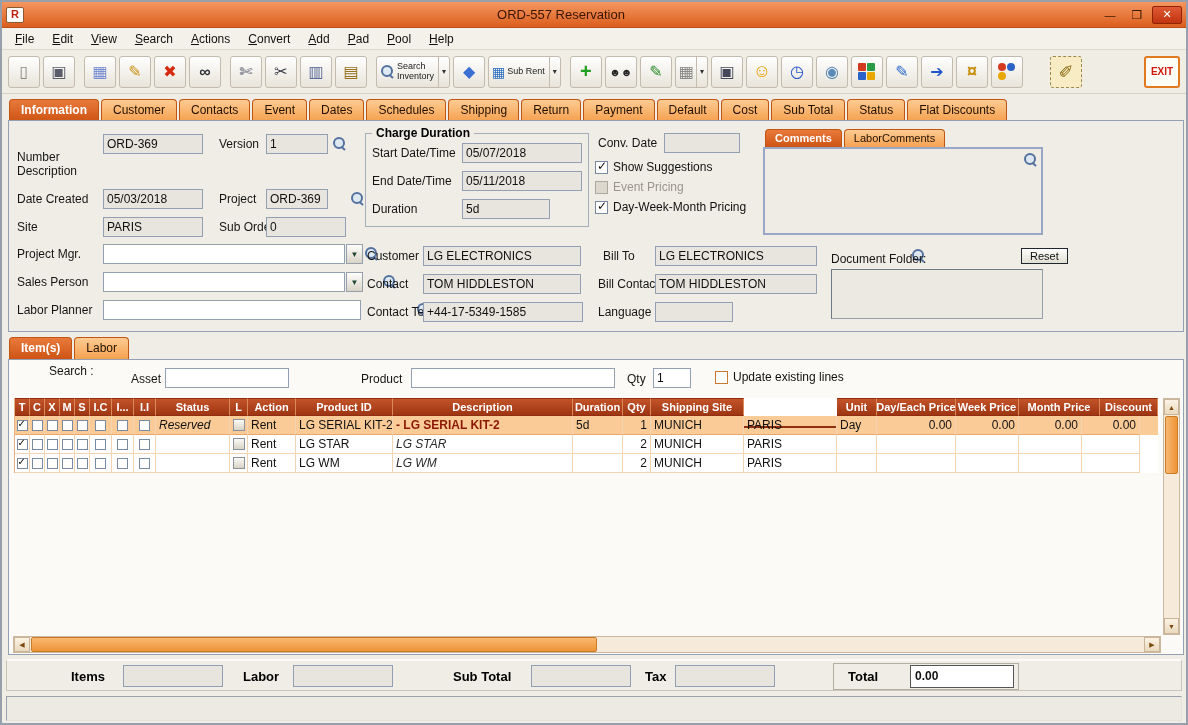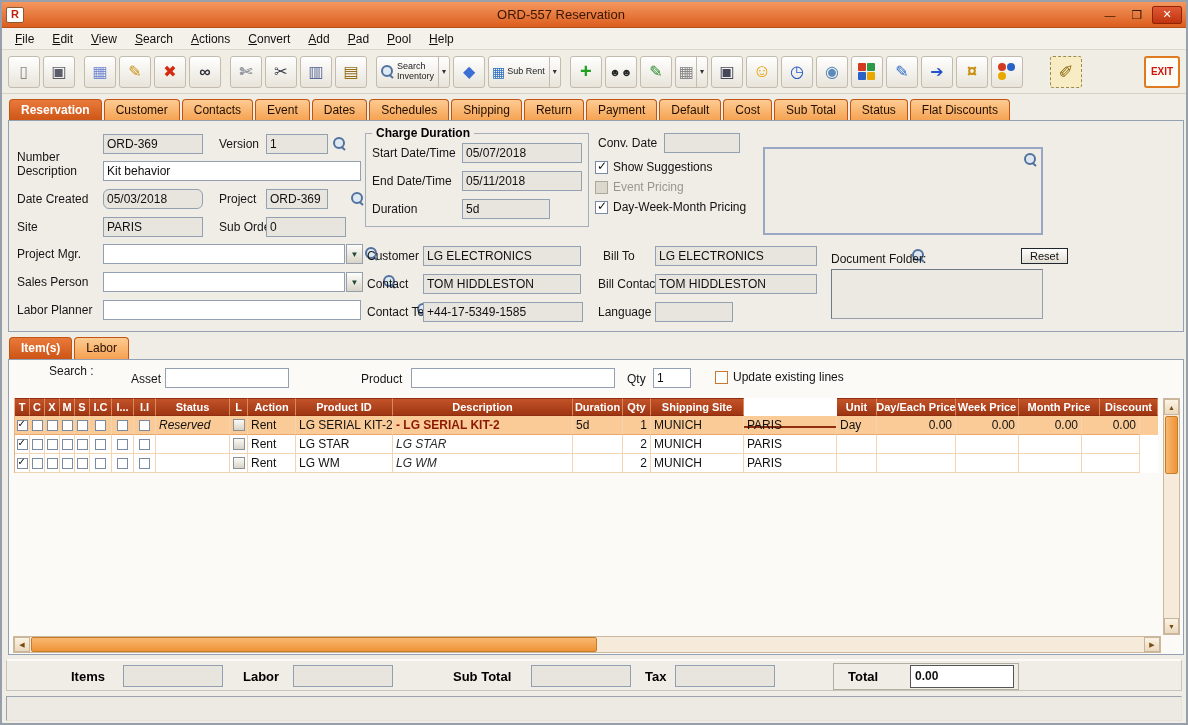--- a/index.html
+++ b/index.html
@@ -224,21 +224,21 @@
           <span style="background: rgb(232, 168, 0);"></span>
         </span>
       </div>
       <div class="tbtn pen" style="margin-left: 24px;">
         <span style="color: rgb(138, 106, 16); font-size: 18px;">✐</span>
       </div>
       <div class="tbtn exit">EXIT</div>
     </div>
 
   <div class="tabs-row" id="main-tabs" style="left:7px;top:96px;height:23px">
-      <div class="tab active">Reservation</div>
+      <div class="tab active">Information</div>
       <div class="tab">Customer</div>
       <div class="tab">Contacts</div>
       <div class="tab">Event</div>
       <div class="tab">Dates</div>
       <div class="tab">Schedules</div>
       <div class="tab">Shipping</div>
       <div class="tab">Return</div>
       <div class="tab">Payment</div>
       <div class="tab">Default</div>
       <div class="tab">Cost</div>
@@ -248,24 +248,23 @@
     </div>
 
   <div class="panel" style="left:6px;top:118px;width:1176px;height:212px">
     <span class="flabel" style="left:8px;top:29px">Number</span>
     <input class="fld gray" style="left: 94px; top: 13px; width: 100px;" value="ORD-369">
     <span class="flabel" style="left:210px;top:16px">Version</span>
     <input class="fld gray" style="left: 257px; top: 13px; width: 62px;" value="1">
     <span class="mag abs" style="left:323px;top:15px"></span>
 
     <span class="flabel" style="left:8px;top:43px">Description</span>
-    <input class="fld" style="left: 94px; top: 40px; width: 258px;" value="Kit behavior">
 
     <span class="flabel" style="left:8px;top:71px">Date Created</span>
-    <input class="fld gray" style="left: 94px; top: 68px; width: 100px; border-radius: 6px;" value="05/03/2018">
+    <input class="fld gray" style="left: 94px; top: 68px; width: 100px;" value="05/03/2018">
     <span class="flabel" style="left:210px;top:71px">Project</span>
     <input class="fld gray" style="left: 257px; top: 68px; width: 62px;" value="ORD-369">
     <span class="mag abs" style="left:323px;top:70px"></span>
 
     <span class="flabel" style="left:8px;top:99px">Site</span>
     <input class="fld gray" style="left: 94px; top: 96px; width: 100px;" value="PARIS">
     <span class="flabel" style="left:210px;top:99px">Sub Orders</span>
     <input class="fld gray" style="left: 257px; top: 96px; width: 80px;" value="0">
 
     <span class="flabel" style="left:8px;top:126px">Project Mgr.</span>
@@ -305,20 +304,24 @@
           <span class="cb disabled"></span>
           <span>Event Pricing</span>
         </label>
         <label class="cbrow">
           <span class="cb checked"></span>
           <span>Day-Week-Month Pricing</span>
         </label>
       </div>
 
     
+    <div class="tabs-row" id="comments-tabs" style="left:756px;top:6px;height:20px">
+        <div class="tab small active">Comments</div>
+        <div class="tab small">LaborComments</div>
+      </div>
     <div class="comments-box" style="left:754px;top:26px;width:280px;height:88px">
       <span class="mag"></span>
       <span></span>
     </div>
 
     <span class="flabel" style="left:358px;top:128px">Customer</span>
     <input class="fld gray" style="left: 414px; top: 125px; width: 158px;" value="LG ELECTRONICS">
     <span class="mag abs" style="left:556px;top:127px"></span>
     <span class="flabel" style="left:594px;top:128px">Bill To</span>
     <input class="fld gray" style="left: 646px; top: 125px; width: 162px;" value="LG ELECTRONICS">

